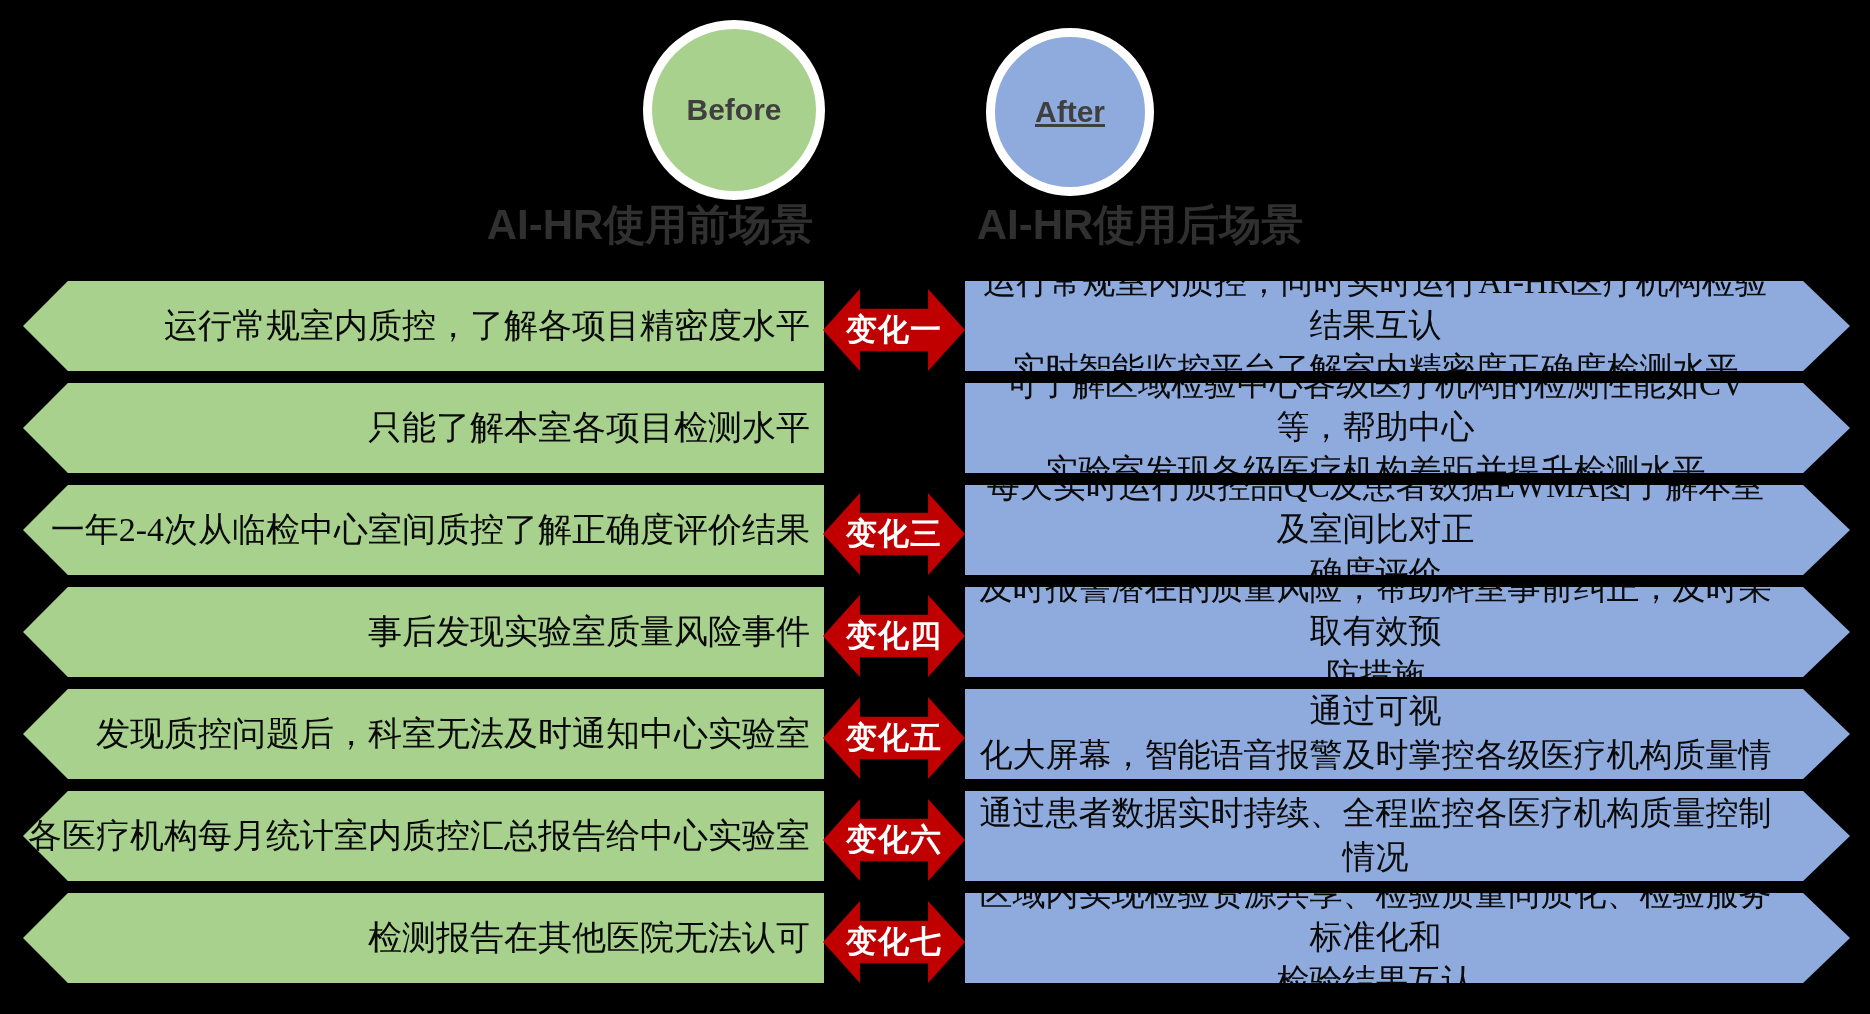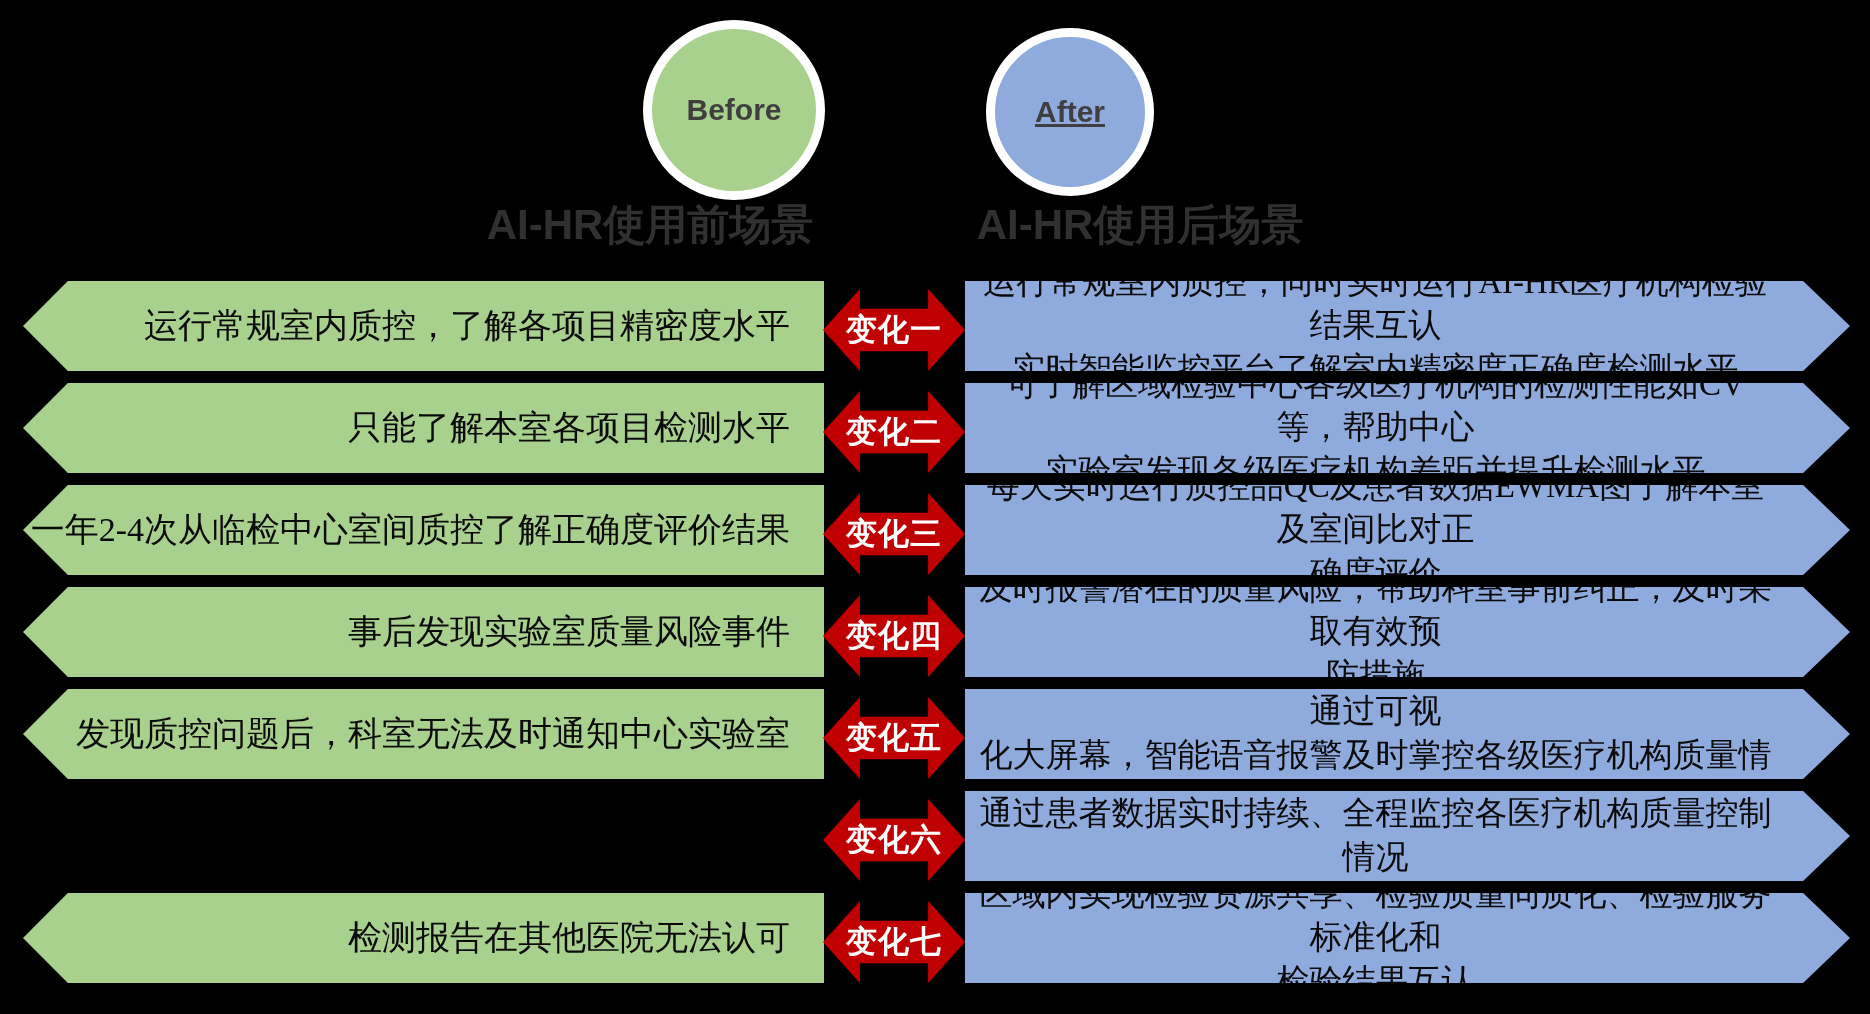--- a/index.html
+++ b/index.html
@@ -29,21 +29,21 @@
   }
   #header-before{left:300px; width:700px;}
   #header-after{left:940px; width:400px;}
   
   .row{position:absolute; left:0; width:1870px; height:90px;}
   .before-box{
     position:absolute; left:23px; top:0; width:801px; height:90px;
     background:var(--green);
     clip-path:polygon(0% 50%, 5.6% 0%, 100% 0%, 100% 100%, 5.6% 100%);
     display:flex; align-items:center; justify-content:flex-end;
-    padding-right:34px; box-sizing:border-box;
+    padding-right:14px; box-sizing:border-box;
     font-size:34px; color:var(--box-text); text-align:right;
   }
   .after-box{
     position:absolute; left:965px; top:0; width:885px; height:90px;
     background:var(--blue);
     clip-path:polygon(0% 0%, 94.7% 0%, 100% 50%, 94.7% 100%, 0% 100%);
     display:flex; align-items:center; justify-content:flex-start;
     padding-left:14px; padding-right:78px; box-sizing:border-box;
     font-size:33px; line-height:1.32; color:var(--box-text); text-align:center;
     white-space:pre-line;
@@ -76,21 +76,20 @@
 
   <div class="row" id="row-0">
     <div class="before-box">运行常规室内质控，了解各项目精密度水平</div>
     <div class="change-arrow">变化一</div>
     <div class="after-box">运行常规室内质控，同时实时运行AI-HR医疗机构检验结果互认
 实时智能监控平台了解室内精密度正确度检测水平</div>
   </div>
 
   <div class="row" id="row-1">
     <div class="before-box">只能了解本室各项目检测水平</div>
-    <div class="change-arrow">变化二</div>
     <div class="after-box">可了解区域检验中心各级医疗机构的检测性能如CV等，帮助中心
 实验室发现各级医疗机构差距并提升检测水平</div>
   </div>
 
   <div class="row" id="row-2">
     <div class="before-box">一年2-4次从临检中心室间质控了解正确度评价结果</div>
     <div class="change-arrow">变化三</div>
     <div class="after-box">每天实时运行质控品QC及患者数据EWMA图了解本室及室间比对正
 确度评价</div>
   </div>
@@ -103,20 +102,21 @@
   </div>
 
   <div class="row" id="row-4">
     <div class="before-box">发现质控问题后，科室无法及时通知中心实验室</div>
     <div class="change-arrow">变化五</div>
     <div class="after-box">AI-HR系统中患者数据出现质控预警时，中心实验室可通过可视
 化大屏幕，智能语音报警及时掌控各级医疗机构质量情况</div>
   </div>
 
   <div class="row" id="row-5">
+    <div class="before-box">各医疗机构每月统计室内质控汇总报告给中心实验室</div>
     <div class="change-arrow">变化六</div>
     <div class="after-box">通过患者数据实时持续、全程监控各医疗机构质量控制情况</div>
   </div>
 
   <div class="row" id="row-6">
     <div class="before-box">检测报告在其他医院无法认可</div>
     <div class="change-arrow">变化七</div>
     <div class="after-box">区域内实现检验资源共享、检验质量同质化、检验服务标准化和
 检验结果互认</div>
   </div>

